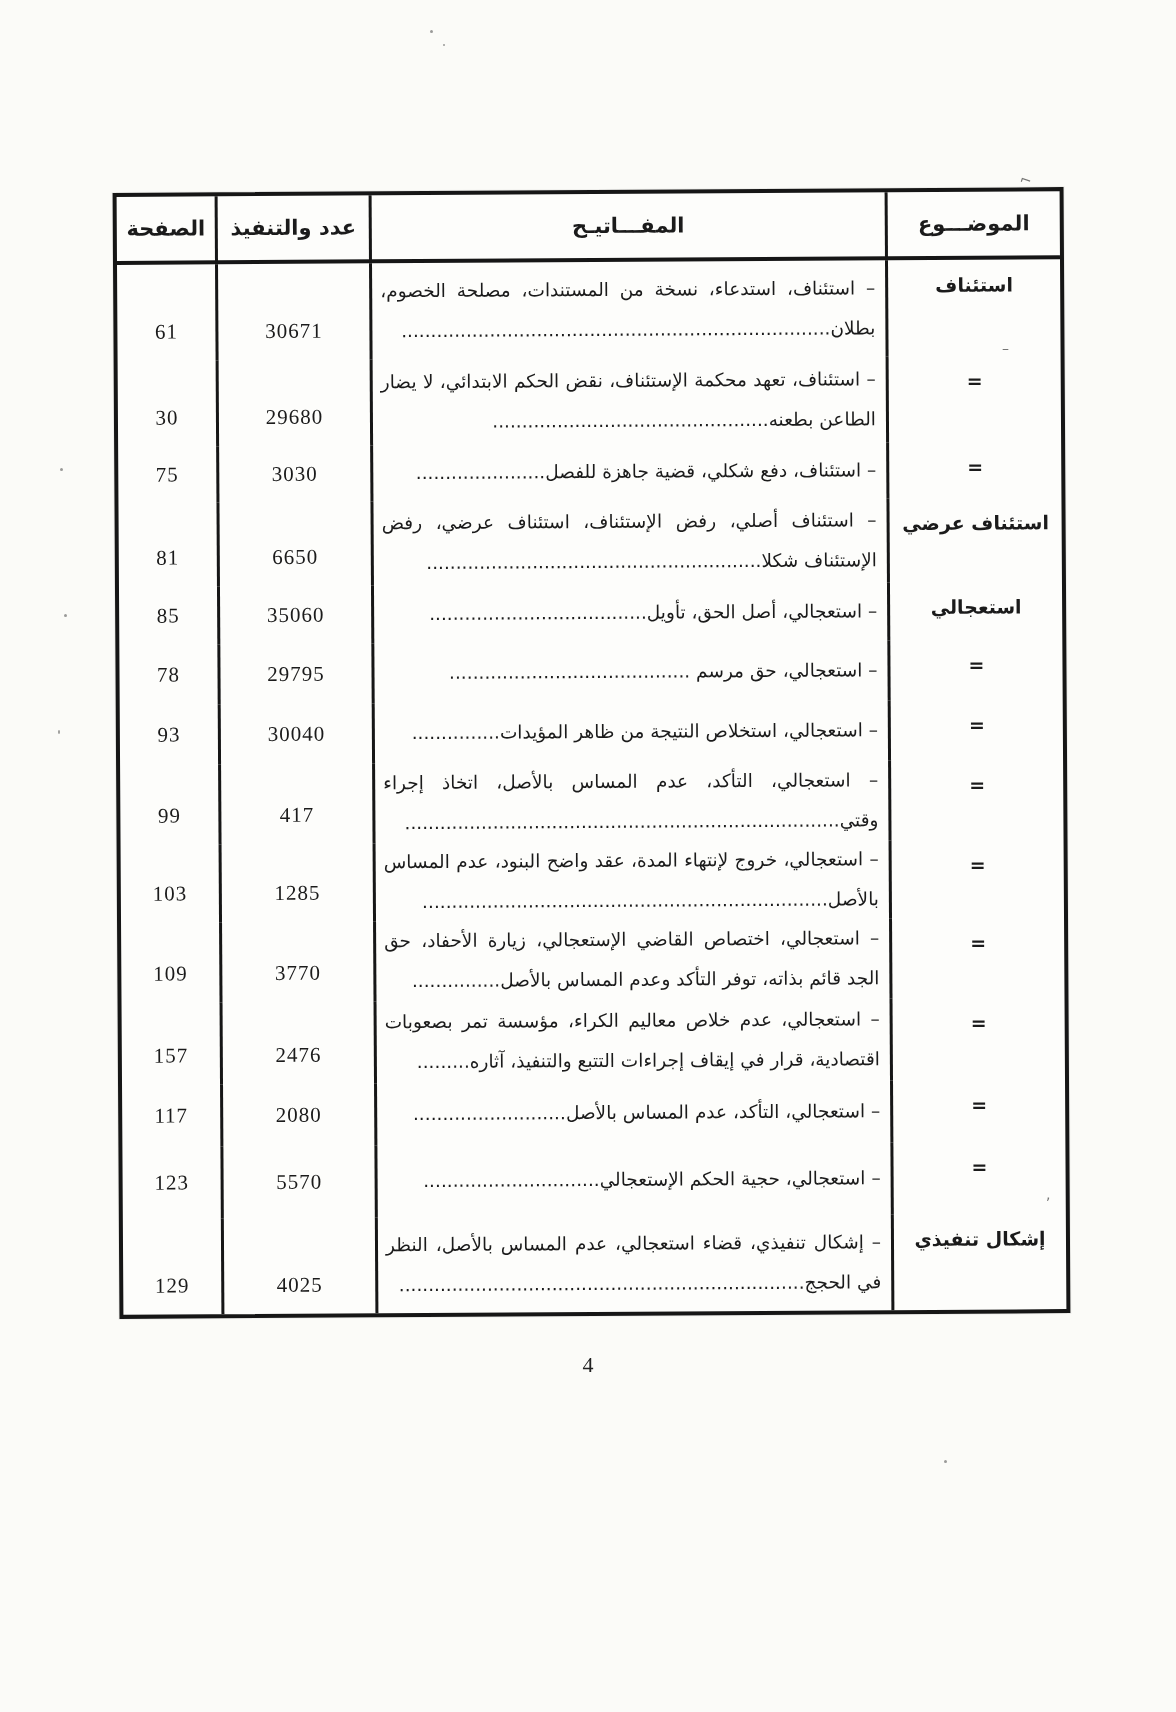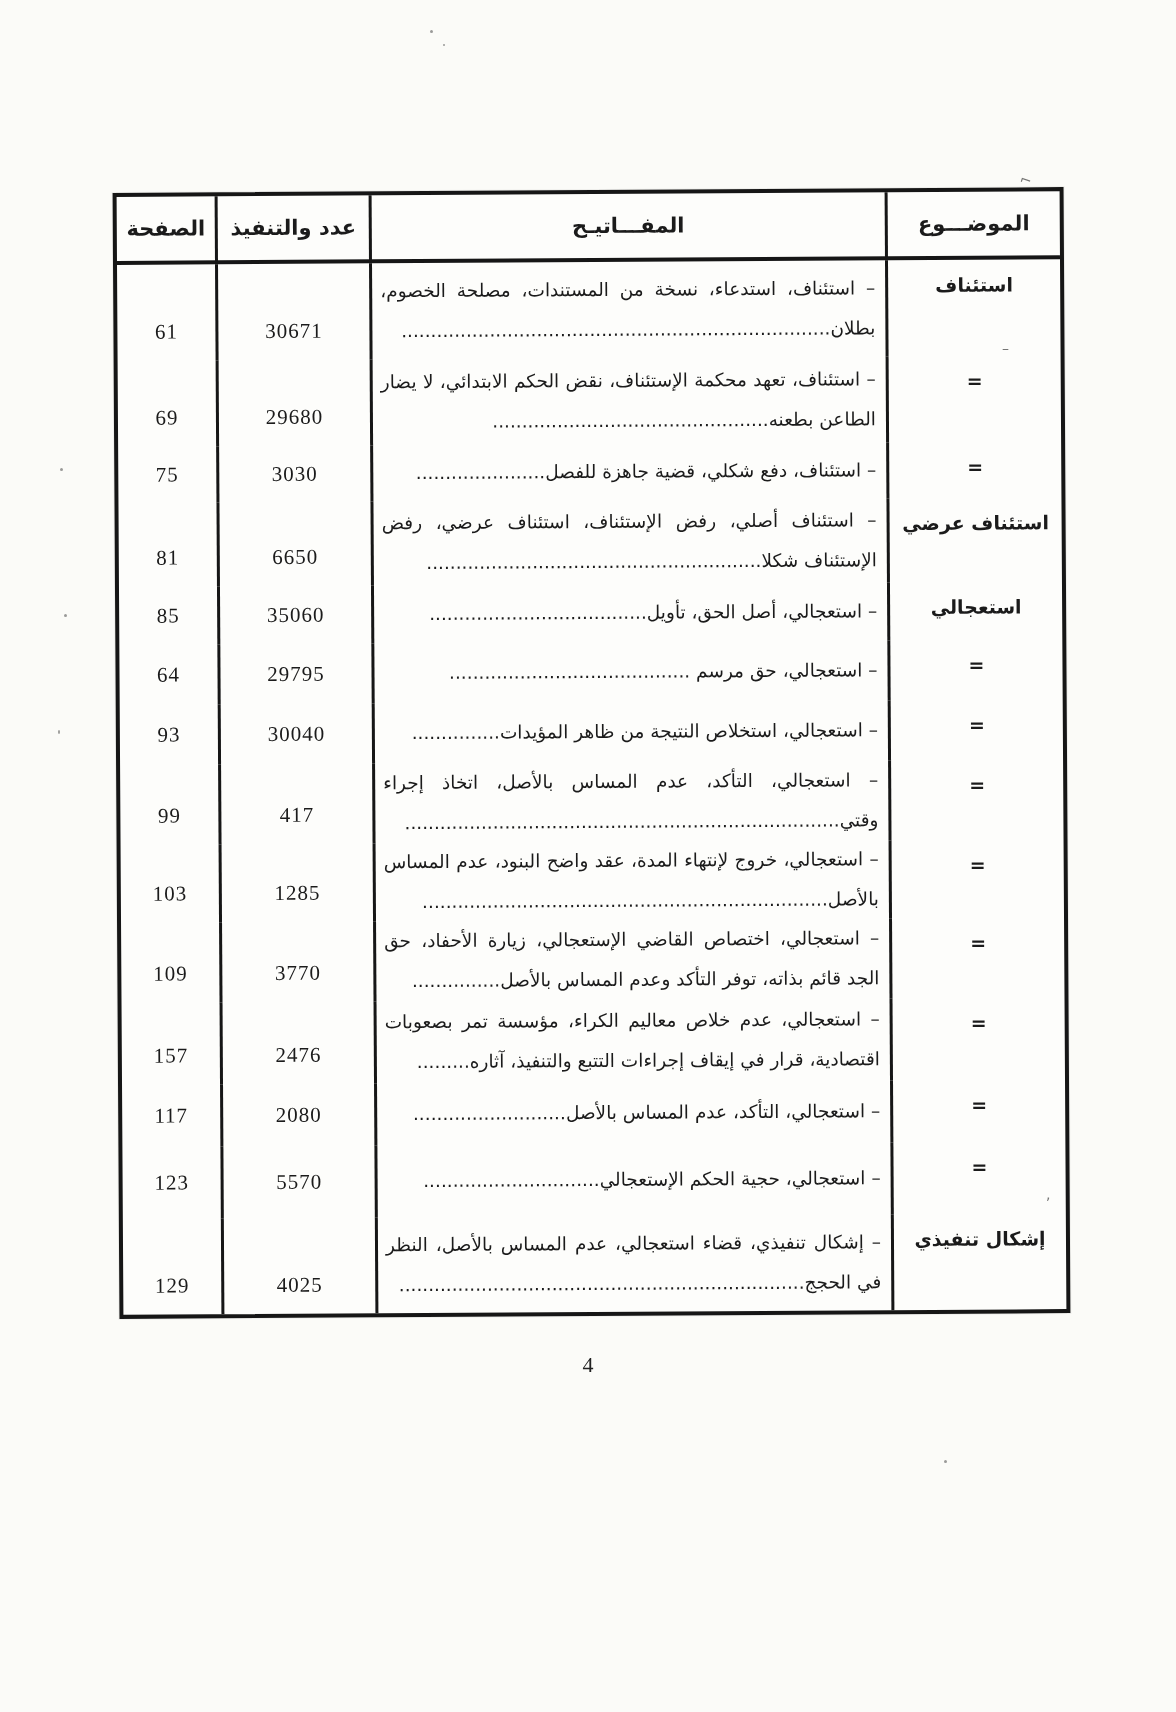--- a/index.html
+++ b/index.html
@@ -75,21 +75,21 @@
     <div class="cell hdr">المفـــاتيـح</div>
     <div class="cell hdr last">الموضـــوع</div>
 
     <div class="cell num b">61</div>
     <div class="cell num b">30671</div>
     <div class="cell keys">
         <div class="kt">– استئناف، استدعاء، نسخة من المستندات، مصلحة الخصوم، بطلان.........................................................................</div>
       </div>
     <div class="cell subj last">استئناف</div>
 
-    <div class="cell num b">69</div>
+    <div class="cell num b">30</div>
     <div class="cell num b">29680</div>
     <div class="cell keys">
         <div class="kt">– استئناف، تعهد محكمة الإستئناف، نقض الحكم الابتدائي، لا يضار الطاعن بطعنه...............................................</div>
       </div>
     <div class="cell subj last">=</div>
 
     <div class="cell num">75</div>
     <div class="cell num">3030</div>
     <div class="cell keys">
         <div class="kt">– استئناف، دفع شكلي، قضية جاهزة للفصل......................</div>
@@ -103,21 +103,21 @@
       </div>
     <div class="cell subj last">استئناف عرضي</div>
 
     <div class="cell num">85</div>
     <div class="cell num">35060</div>
     <div class="cell keys">
         <div class="kt">– استعجالي، أصل الحق، تأويل.....................................</div>
       </div>
     <div class="cell subj last">استعجالي</div>
 
-    <div class="cell num">64</div>
+    <div class="cell num">78</div>
     <div class="cell num">29795</div>
     <div class="cell keys">
         <div class="kt">– استعجالي، حق مرسم .........................................</div>
       </div>
     <div class="cell subj last">=</div>
 
     <div class="cell num">93</div>
     <div class="cell num">30040</div>
     <div class="cell keys">
         <div class="kt">– استعجالي، استخلاص النتيجة من ظاهر المؤيدات...............</div>

